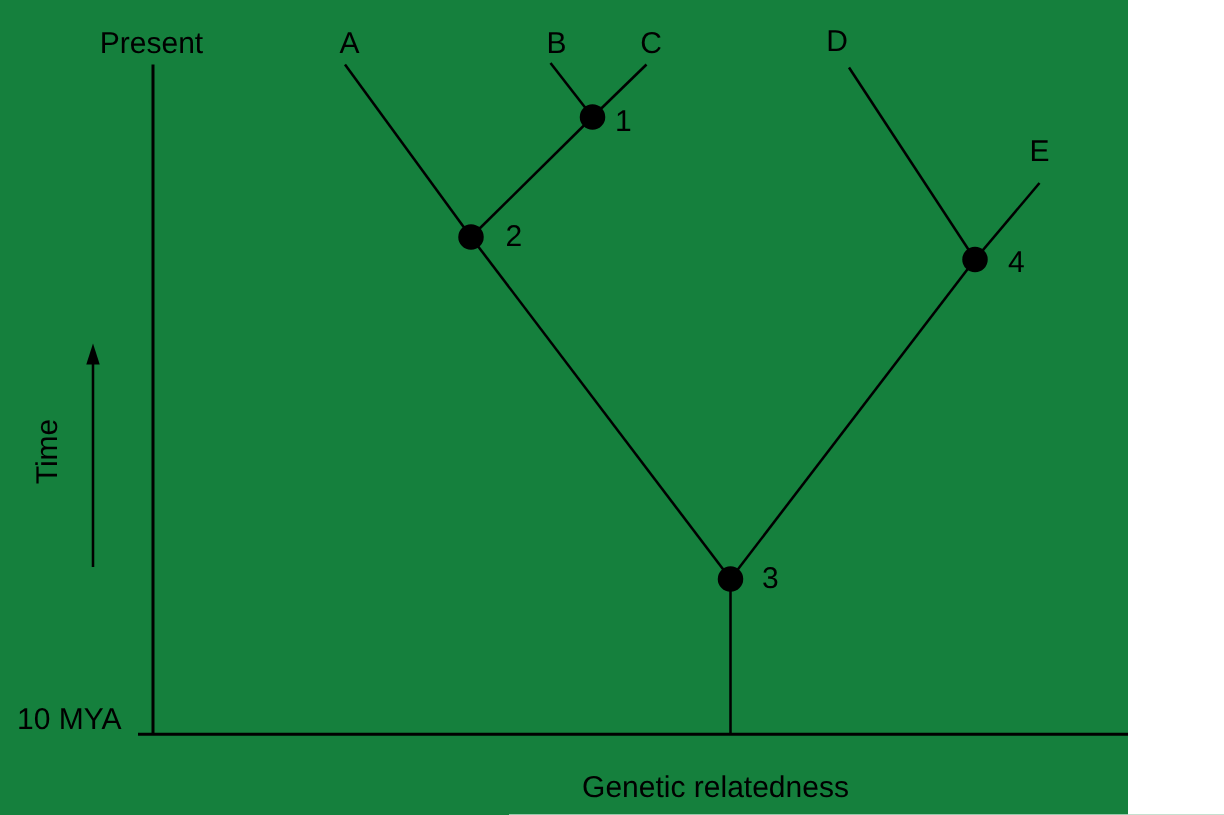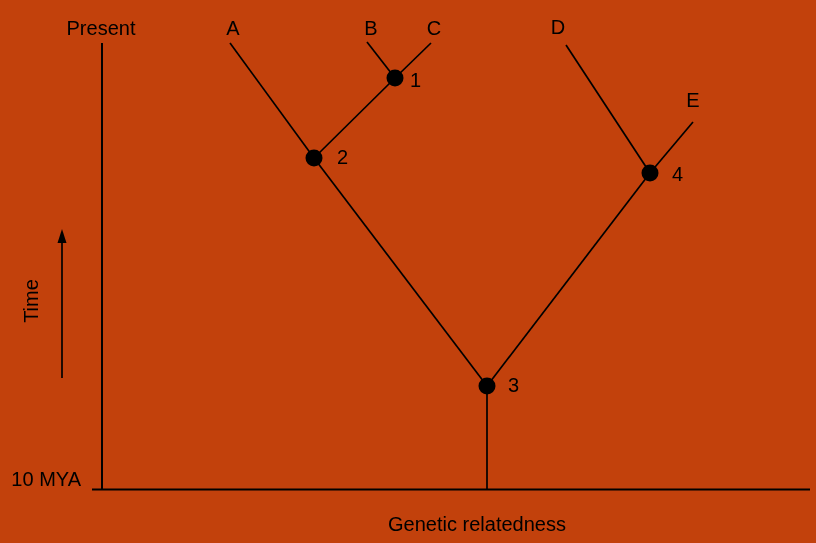--- a/index.html
+++ b/index.html
@@ -2,23 +2,23 @@
 <html><head>
 <meta charset="utf-8">
 <style>
   html, body {
     margin: 0;
     padding: 0;
     background: #ffffff;
   }
   .figure-wrap {
     position: relative;
-    width: 816px;
+    width: 752px;
     height: 543px;
-    background: #c2410c;
+    background: #15803d;
     font-family: "Liberation Sans", sans-serif;
     overflow: hidden;
   }
   svg {
     display: block;
   }
   svg text {
     font-family: "Liberation Sans", sans-serif;
     fill: #000000;
     font-size: 20px;

